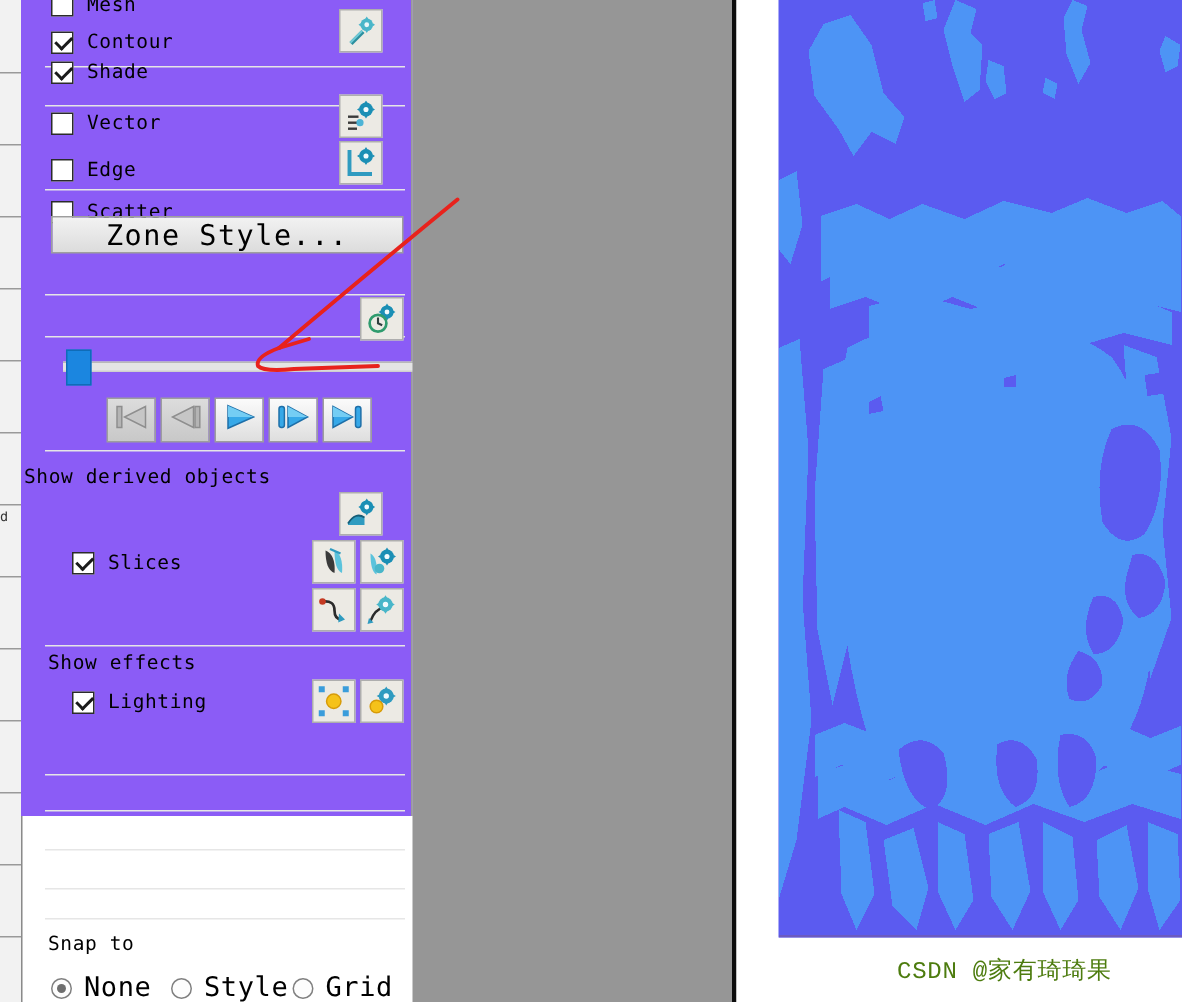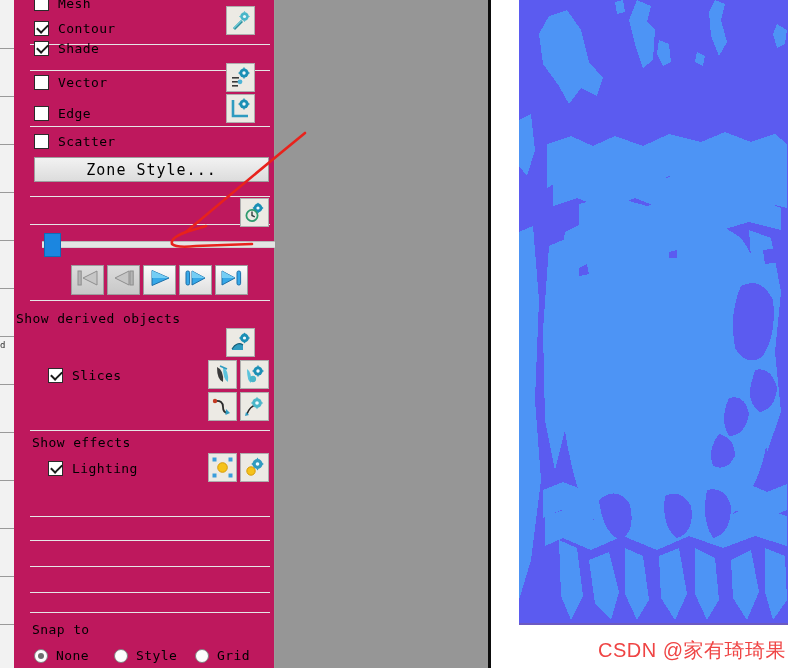--- a/index.html
+++ b/index.html
@@ -15,22 +15,22 @@
     background:#f2f2f2;border-right:1px solid #8a8a8a;
   }
   #ruler-strip .tick{position:absolute;left:0;width:14px;height:1px;background:#9a9a9a;}
   #ruler-label{
     position:absolute;left:0;top:341px;width:14px;
     font-size:9px;color:#333;line-height:9px;overflow:hidden;
   }
 
   
   #sidebar{
-    position:absolute;left:14px;top:0;width:261px;height:668px;
-    background:#be185d;border-right:1px solid #9a9a9a;
+    position:absolute;left:14px;top:0;width:261px;height:544px;
+    background:#8b5cf6;border-right:1px solid #9a9a9a;
     box-sizing:border-box;
     text-decoration:underline;
   }
   #sidebar-inner{position:absolute;left:0;top:0;width:261px;height:668px;}
 
   .row{position:absolute;display:flex;align-items:center;height:22px;}
   .cb{
     width:15px;height:15px;border:1px solid #2b2b2b;background:#ffffff;
     box-sizing:border-box;position:relative;flex:0 0 auto;
   }
@@ -51,26 +51,26 @@
   .iconbtn{
     position:absolute;width:29px;height:29px;
     background:#eceae4;border:1px solid #aeaeae;
     box-sizing:border-box;
     display:flex;align-items:center;justify-content:center;
   }
   .iconbtn svg{display:block;}
 
   
   #zone-style-button{
-    position:absolute;left:20px;top:157px;width:235px;height:25px;
+    position:absolute;left:20px;top:144px;width:235px;height:25px;
     background:linear-gradient(#f2f2f2,#dcdcdc);
     border:1px solid #9e9e9e;box-sizing:border-box;
     display:flex;align-items:center;justify-content:center;
     font-family:"DejaVu Sans Mono","Liberation Mono",monospace;
-    font-size:15px;color:#000;letter-spacing:1px;
+    font-size:19px;color:#000;letter-spacing:1px;
   }
 
   
   #solution-time-label{
     position:absolute;left:18px;top:206px;font-size:13px;color:#000;letter-spacing:.3px;
     white-space:nowrap;
   }
   #time-slider{
     position:absolute;left:28px;top:233px;width:235px;height:20px;
   }
@@ -96,21 +96,21 @@
   #snap-label{position:absolute;left:18px;top:622px;font-size:13px;color:#000;letter-spacing:.4px;}
   .radio-row{position:absolute;top:648px;display:flex;align-items:center;}
   .rd{
     width:14px;height:14px;border-radius:50%;border:1px solid #808080;
     background:#fdfdfd;box-sizing:border-box;position:relative;flex:0 0 auto;
   }
   .rd.sel::after{
     content:"";position:absolute;left:3px;top:3px;width:6px;height:6px;
     border-radius:50%;background:#6e6e6e;
   }
-  .rd-lbl{margin-left:8px;font-size:13px;color:#000;letter-spacing:.4px;}
+  .rd-lbl{margin-left:8px;font-size:18px;color:#000;letter-spacing:.4px;}
 
   
   .ghostline{position:absolute;left:16px;width:240px;height:1px;background:#e6e6e6;}
 
   
   #center-canvas{
     position:absolute;left:275px;top:0;width:213px;height:668px;
     background:#969696;
   }
   #canvas-edge{
@@ -123,22 +123,22 @@
   }
   #contour-plot{
     position:absolute;left:28px;top:0;width:269px;height:625px;
     overflow:hidden;background:#5b5bf0;
   }
   #contour-plot svg{display:block;}
 
   
   #watermark{
     position:absolute;left:598px;top:637px;
-    font-family:Liberation Sans, sans-serif;
-    font-size:20px;color:#ef4444;letter-spacing:.5px;white-space:nowrap;
+    font-family:Liberation Mono, monospace;
+    font-size:16px;color:#4d7c0f;letter-spacing:.5px;white-space:nowrap;
   }
 
   
   #red-arrow{position:absolute;left:0;top:0;width:788px;height:668px;pointer-events:none;}
 </style>
 </head>
 <body>
 
 <div id="ruler-strip">
   <div class="tick" style="top:48px"></div>

